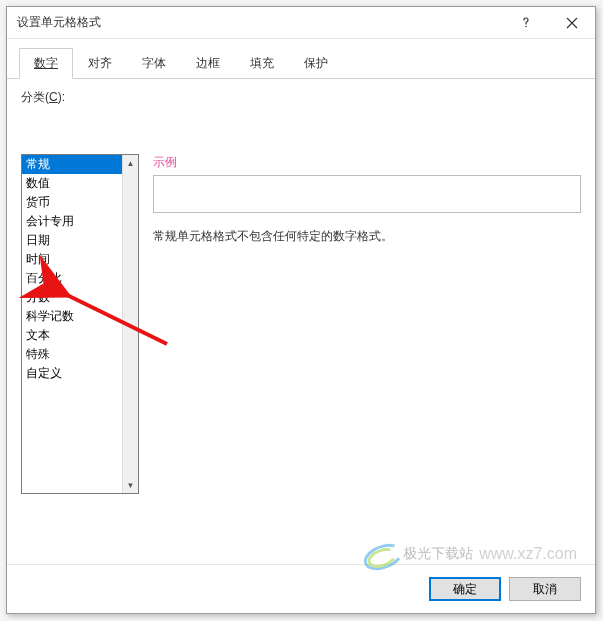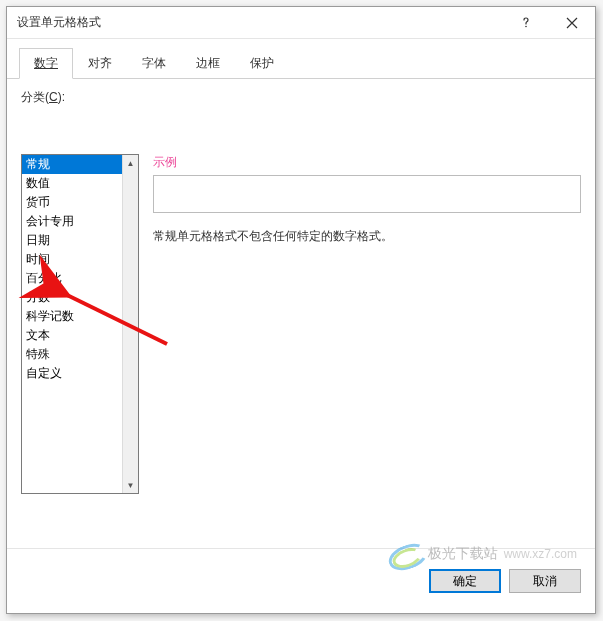--- a/index.html
+++ b/index.html
@@ -126,21 +126,21 @@
     height: 38px;
     background: #fff;
     margin-bottom: 14px;
   }
   .desc {
     color: #333;
     line-height: 18px;
   }
   .footer {
     border-top: 1px solid #e5e5e5;
-    padding: 20px 14px;
+    padding: 12px 14px;
     display: flex;
     justify-content: flex-end;
     gap: 8px;
   }
   .btn {
     min-width: 72px;
     height: 24px;
     border: 1px solid #adadad;
     background: #e1e1e1;
     display: inline-flex;
@@ -182,21 +182,21 @@
   .watermark .swoosh::after {
     content:"";
     position:absolute;
     left:4px; top:6px; width:24px; height:12px;
     border: 3px solid #9bd23a;
     border-right-color: transparent;
     border-radius: 50%;
     transform: rotate(-20deg);
   }
   .watermark .brand { color:#888; }
-  .watermark .url { color:#aaa; font-size:12px; margin-left:2px;}
+  .watermark .url { color:#aaa; font-size:16px; margin-left:2px;}
 </style>
 </head>
 <body>
 
 <div class="dialog">
 
   <div class="titlebar">
     <div class="title">设置单元格格式</div>
     <div class="win-btn">
       <svg width="12" height="12" viewBox="0 0 12 12">
@@ -209,20 +209,21 @@
         <path d="M1 1 L11 11 M11 1 L1 11" stroke="#333" stroke-width="1.2"></path>
       </svg>
     </div>
   </div>
 
   <div class="tabs" id="tabs">
       <div class="tab active">数字</div>
       <div class="tab">对齐</div>
       <div class="tab">字体</div>
       <div class="tab">边框</div>
+      <div class="tab">填充</div>
       <div class="tab">保护</div>
     </div>
 
   <div class="content">
     <div class="label-category">
       <span>分类(</span><span class="u">C</span><span>):</span>
     </div>
 
     <div class="body-row">
       <div class="listbox">

